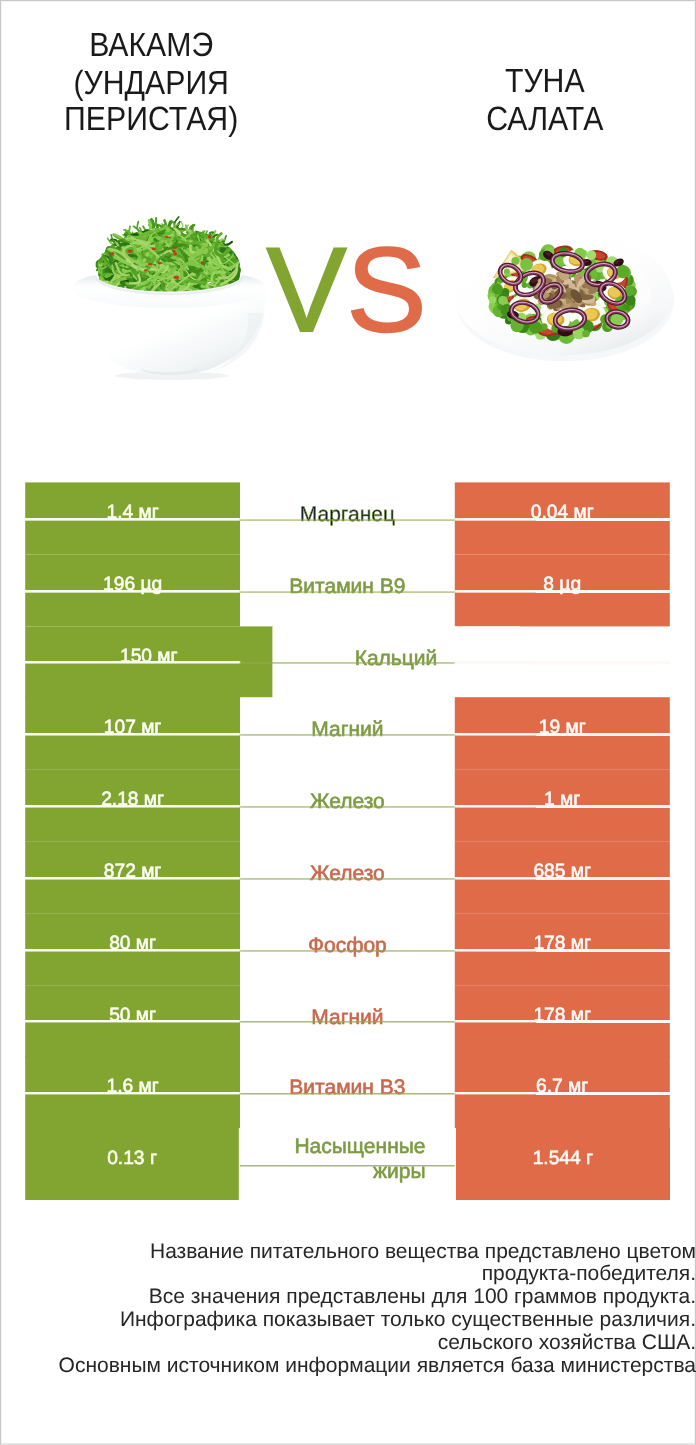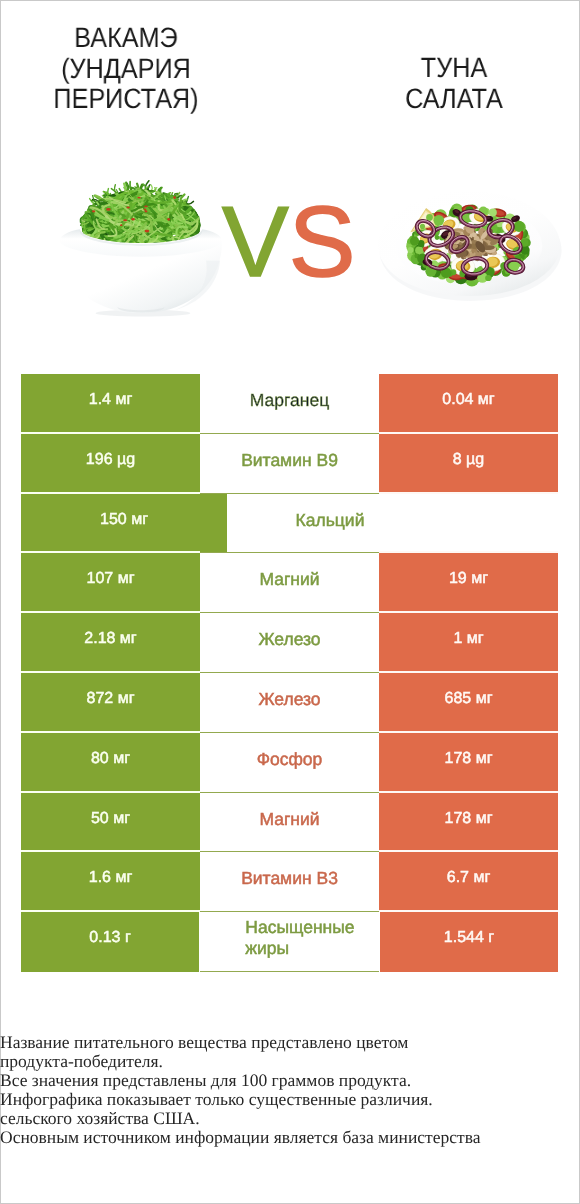--- a/index.html
+++ b/index.html
@@ -13,29 +13,29 @@
 
   .vs{position:absolute;left:222px;top:192px;font-size:100px;line-height:100px;font-weight:400;letter-spacing:0px;-webkit-text-stroke:1.6px;}
   .vs .v{color:#82a532;-webkit-text-stroke-color:#82a532;}
   .vs .s{color:#e06b49;-webkit-text-stroke-color:#e06b49;}
 
   .imgL{position:absolute;left:58px;top:165px;width:166px;height:152px;}
   .imgR{position:absolute;left:372px;top:182px;width:194px;height:125px;}
 
   .cmp{position:absolute;left:21px;top:374px;width:537px;transform:translateZ(0);backface-visibility:hidden;}
   .row{position:relative;height:59.8px;display:flex;transform:translateZ(0);backface-visibility:hidden;}
-  .cell{transform:translateZ(0);backface-visibility:hidden;width:206px;height:100%;display:flex;align-items:center;justify-content:center;text-align:left;box-sizing:border-box;}
+  .cell{transform:translateZ(0);backface-visibility:hidden;width:206px;height:100%;display:flex;align-items:center;justify-content:center;text-align:right;box-sizing:border-box;margin-top:28px;}
   .c-l{will-change:transform;background:#82a532;color:#fbfff0;font-size:16px;font-weight:400;padding-bottom:7px;-webkit-text-stroke:0.5px #fbfff0;}
   .c-r{will-change:transform;background:#e06b49;color:#fffaf6;font-size:16px;font-weight:400;padding-bottom:7px;-webkit-text-stroke:0.5px #fffaf6;}
   .c-m{will-change:transform;background:#ffffff;font-size:17.5px;font-weight:400;line-height:21px;padding-bottom:7px;-webkit-text-stroke-width:0.5px;}
   .row .sep-l{position:absolute;left:0;bottom:0;width:179px;height:2px;background:#fbfff1;}
   .row .sep-m{position:absolute;left:179px;bottom:0;width:179px;height:1px;background:#93a94f;}
   .row .sep-r{position:absolute;left:358px;bottom:0;width:179px;height:2px;background:#fff8f4;}
 
-  .footer{position:absolute;will-change:transform;left:0;top:1033px;width:580px;text-align:left;font-size:17.5px;line-height:18.9px;color:#262626;font-family:Liberation Serif, serif;}
+  .footer{position:absolute;will-change:transform;left:0;top:1033px;width:580px;text-align:right;font-size:17.5px;line-height:18.9px;color:#262626;}
 </style>
 </head>
 <body>
 
 <div class="page">
   <div class="pageborder"></div>
   <div class="title left">ВАКАМЭ
 (УНДАРИЯ
 ПЕРИСТАЯ)</div>
   <div class="title right">ТУНА

